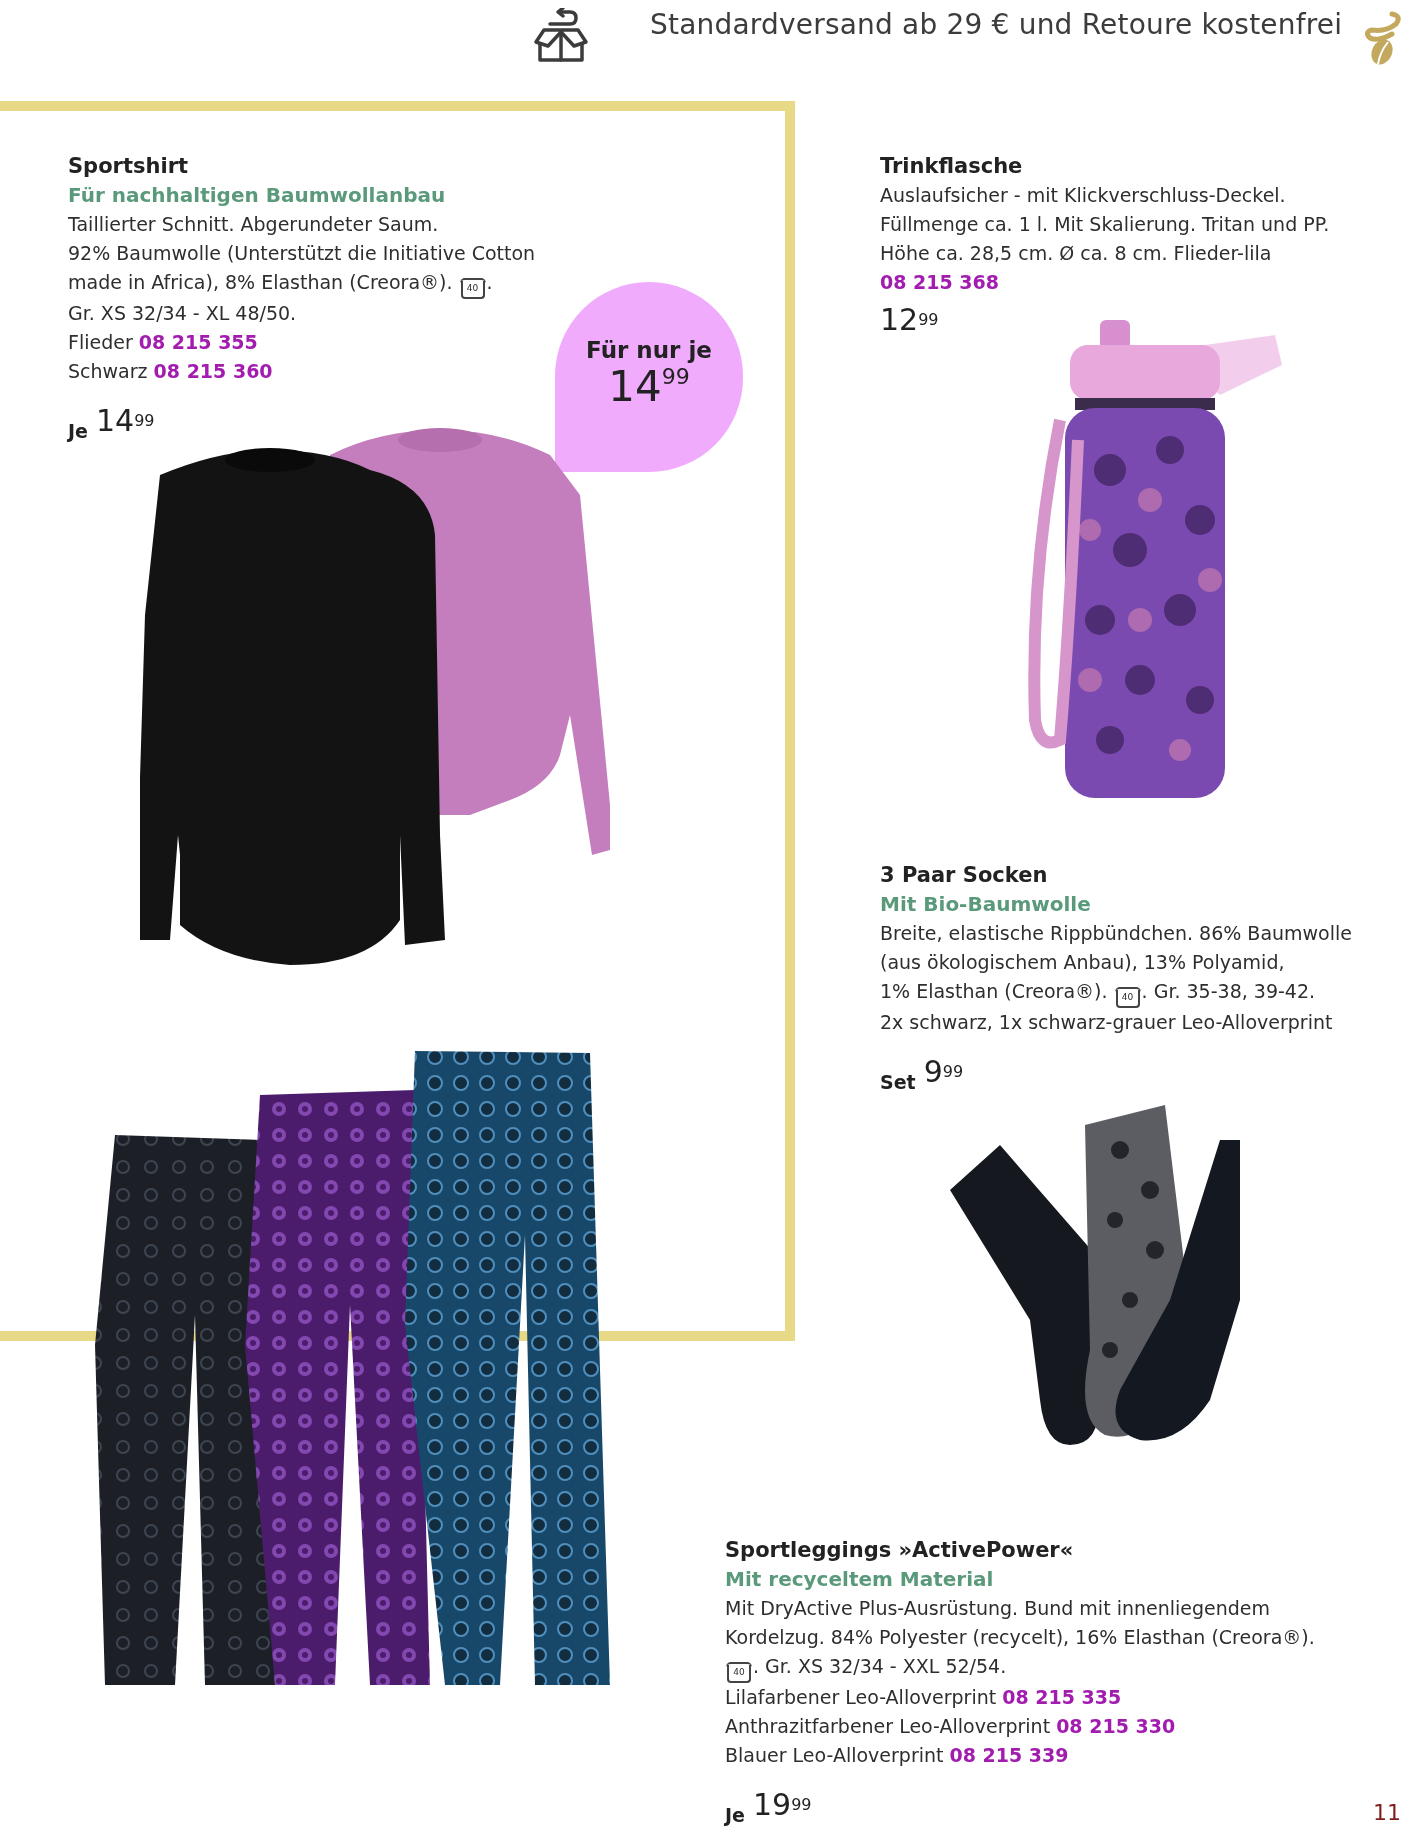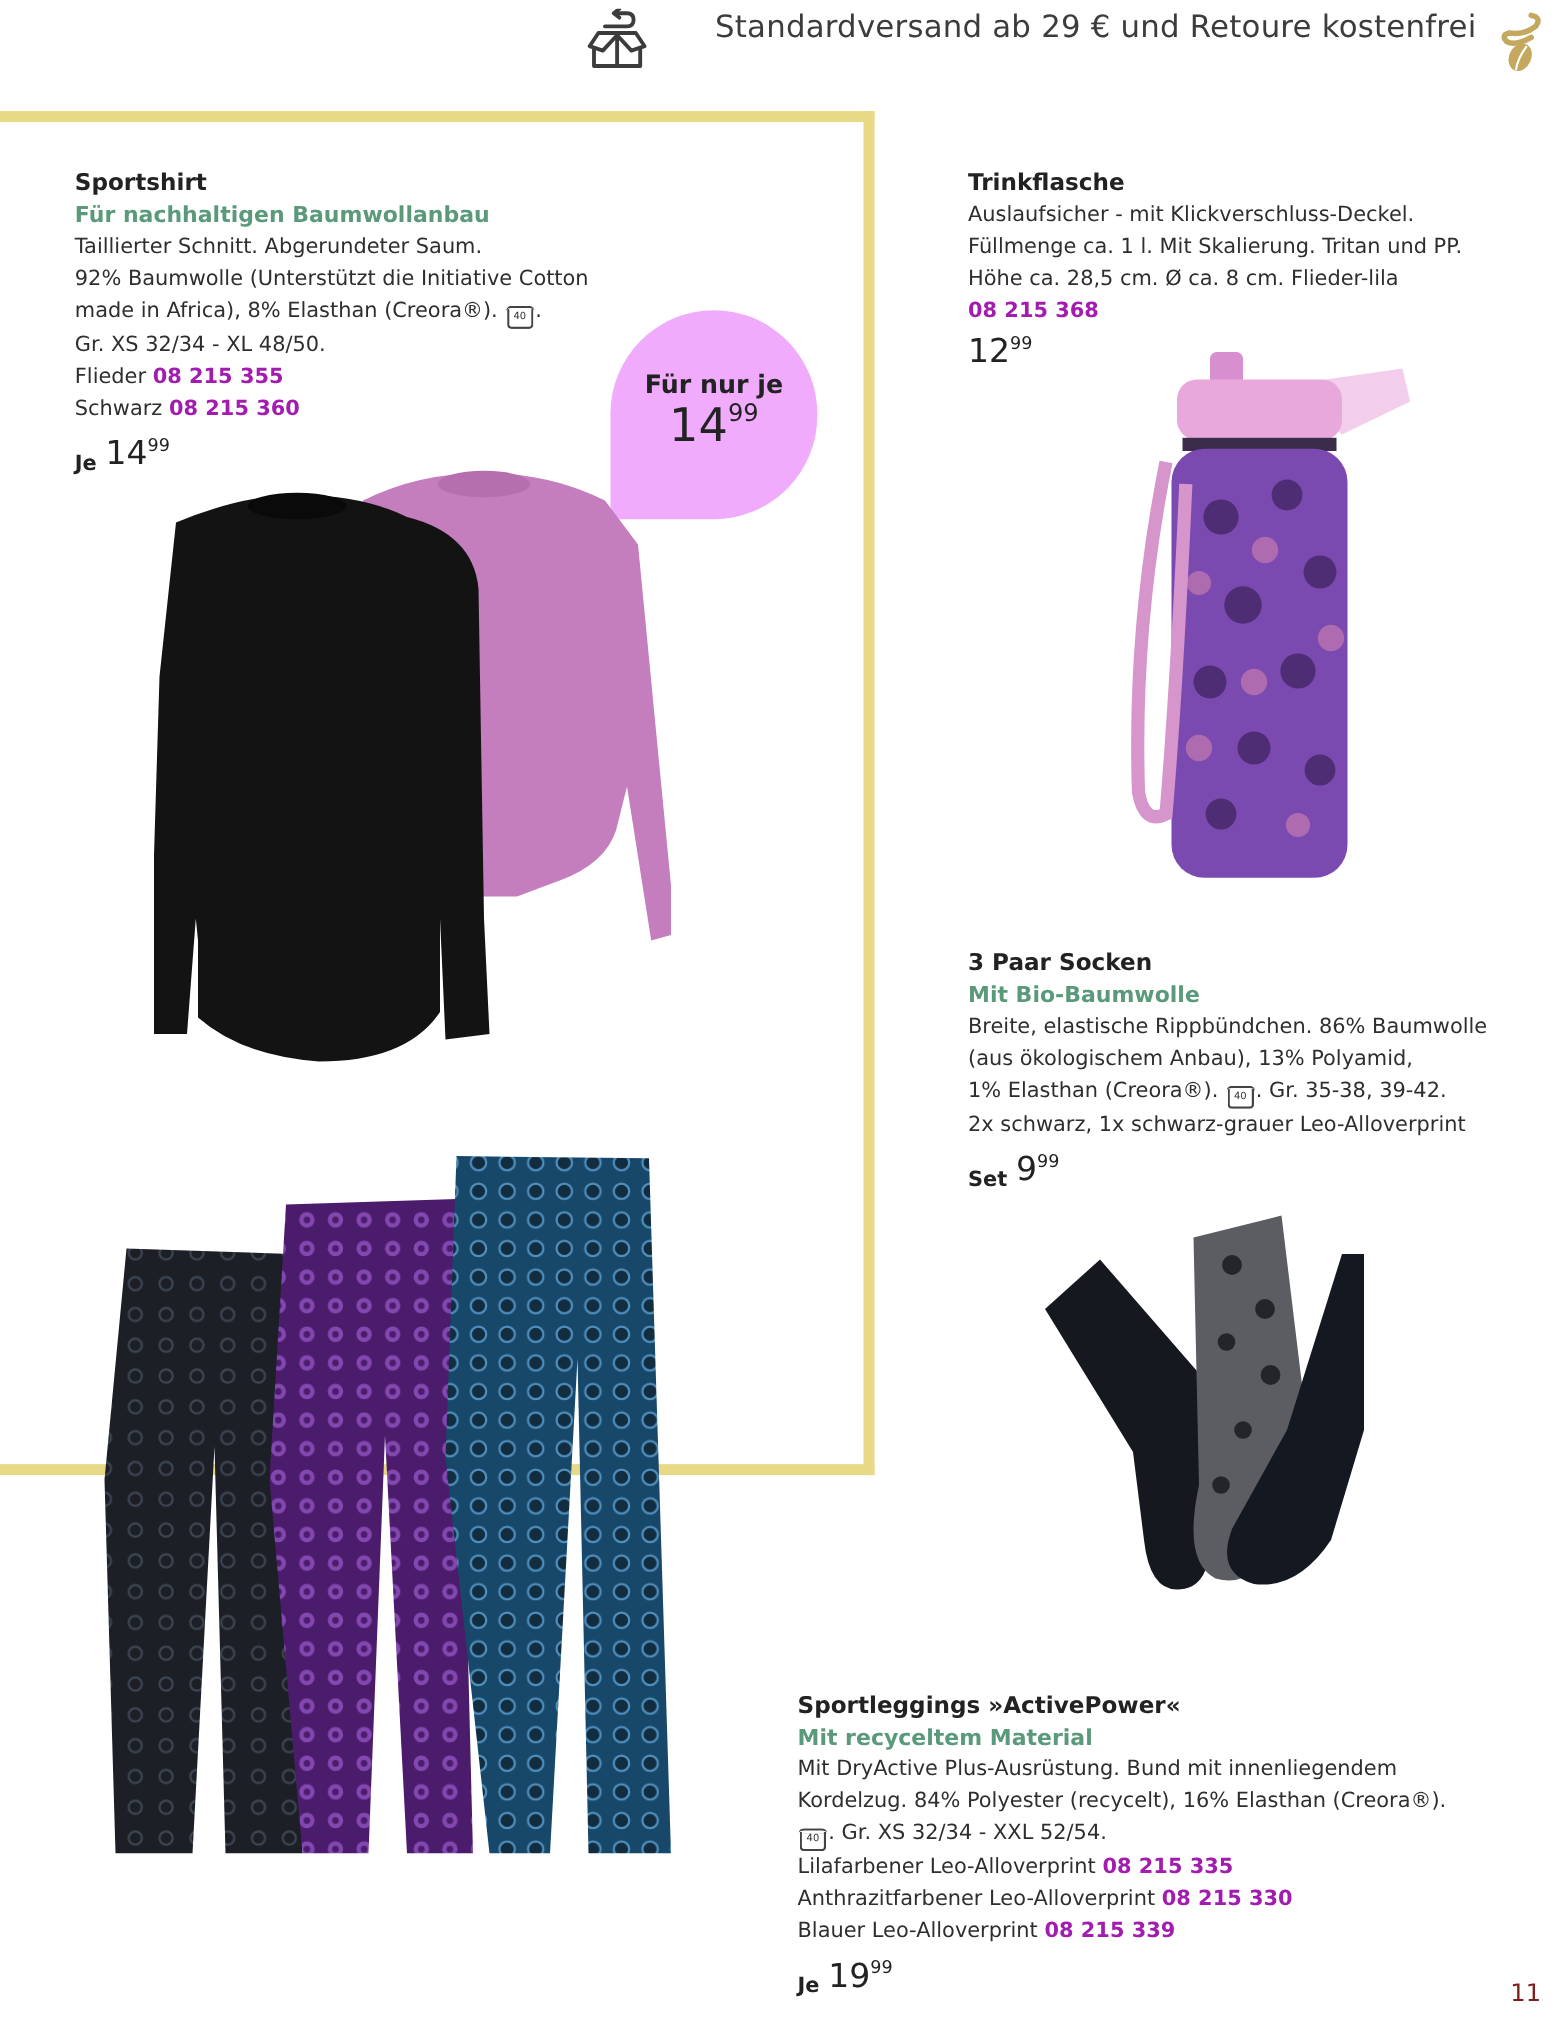--- a/index.html
+++ b/index.html
@@ -12,22 +12,22 @@
   .banner .logo { position: absolute; left: 832px; top: 2px; width: 44px; height: 56px; }
 
   .frame { position: absolute; left: 0; top: 101px; width: 795px; height: 1240px;
            border-top: 10px solid #e8d987; border-right: 10px solid #e8d987; border-bottom: 10px solid #e8d987; }
 
   .product { position: absolute; font-size: 19px; line-height: 29px; color: #2e2e2e; }
   .product .title { font-weight: bold; font-size: 21px; color: #222; }
   .product .subtitle { font-weight: bold; font-size: 20px; color: #5a9a7a; }
   .product .line { white-space: nowrap; }
   .product .sku { font-weight: bold; color: #a21caf; }
-  .price { margin-top: 10px; display: flex; align-items: flex-start; }
-  .price .prefix { font-weight: bold; font-size: 19px; margin-top: 11px; margin-right: 8px; color: #222; }
+  .price { margin-top: 10px; display: flex; align-items: center; }
+  .price .prefix { font-weight: bold; font-size: 19px; margin-top: 21px; margin-right: 8px; color: #222; }
   .price .main { font-size: 30px; line-height: 34px; color: #222; }
   .price .cents { font-size: 16px; line-height: 18px; color: #222; }
   .wash { display: inline-block; width: 24px; height: 18px; border: 2px solid #444; border-top: none; border-radius: 0 0 4px 4px; font-size: 9px; line-height: 14px; text-align: center; vertical-align: -2px; position: relative; margin: 0 2px; }
   .wash::before { content: ""; position: absolute; left: -3px; right: -3px; top: -3px; height: 3px; border-top: 2px solid #444; border-radius: 8px 8px 0 0; }
 
   .badge { position: absolute; left: 555px; top: 282px; width: 188px; height: 190px; background: #f0abfc;
            border-radius: 94px 94px 94px 0; text-align: center; color: #222; }
   .badge .l1 { font-weight: bold; font-size: 23px; margin-top: 55px; }
   .badge .l2 { display: flex; justify-content: center; align-items: flex-start; margin-top: 2px; }
   .badge .l2 .main { font-size: 42px; line-height: 44px; }

